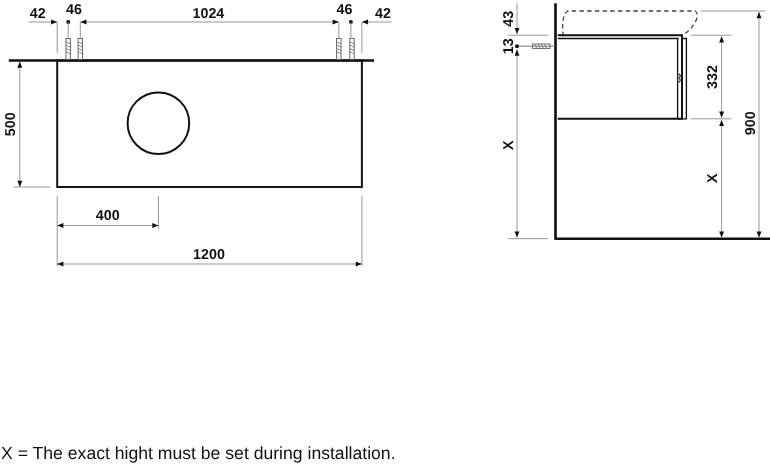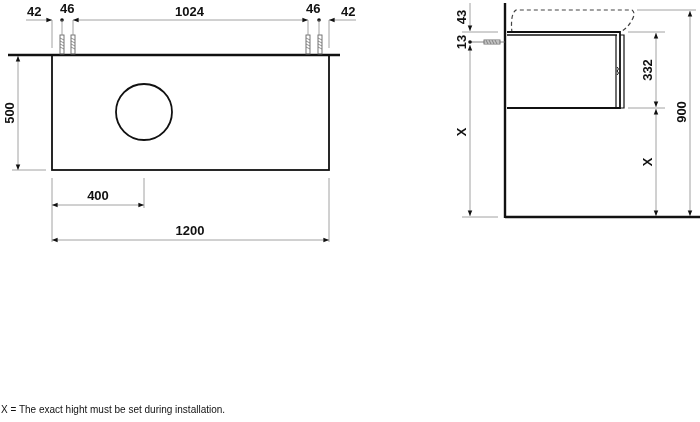--- a/index.html
+++ b/index.html
@@ -4,21 +4,21 @@
   <style>
     html, body { margin: 0; padding: 0; background: #ffffff; }
     body { width: 700px; height: 422px; position: relative; overflow: hidden; font-family: "Liberation Sans", sans-serif; }
     svg { position: absolute; left: 0; top: 0; }
     .dim { font-family: "Liberation Sans", sans-serif; font-weight: bold; font-size: 13px; fill: #111; }
     .dimv { font-family: "Liberation Sans", sans-serif; font-weight: bold; font-size: 13px; fill: #111; }
     .thin { stroke: #8a8a8a; stroke-width: 0.8; fill: none; }
     .thick { stroke: #111; stroke-width: 2.4; fill: none; }
     .med { stroke: #111; stroke-width: 1.8; fill: none; }
     .dash { stroke: #444; stroke-width: 1.2; fill: none; stroke-dasharray: 4 3; }
-    .footnote { position: absolute; left: 1px; top: 404px; font-size: 10px; color: #111; font-family: "Liberation Sans", sans-serif; white-space: nowrap; }
+    .footnote { position: absolute; left: 1px; top: 404px; font-size: 16px; color: #111; font-family: "Liberation Sans", sans-serif; white-space: nowrap; }
   </style>
 </head>
 <body>
 
 <svg width="700" height="422" viewBox="0 0 700 422">
   <defs>
     <marker id="arr" viewBox="0 0 10 10" refX="10" refY="5" markerWidth="9" markerHeight="7" orient="auto-start-reverse">
       <path d="M0,1 L10,5 L0,9 z" fill="#111"></path>
     </marker>
   </defs>

